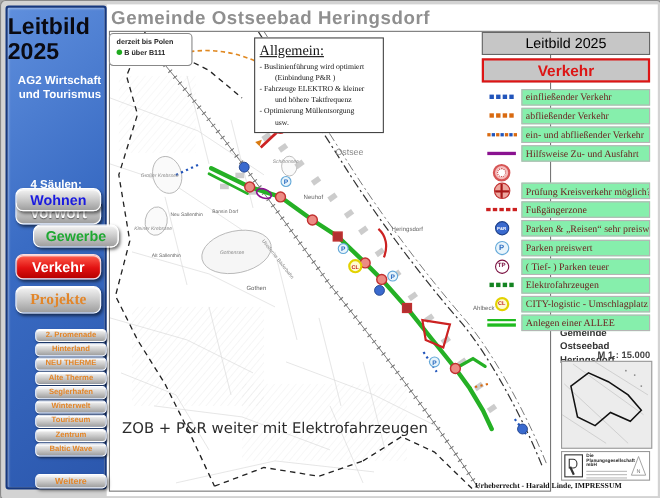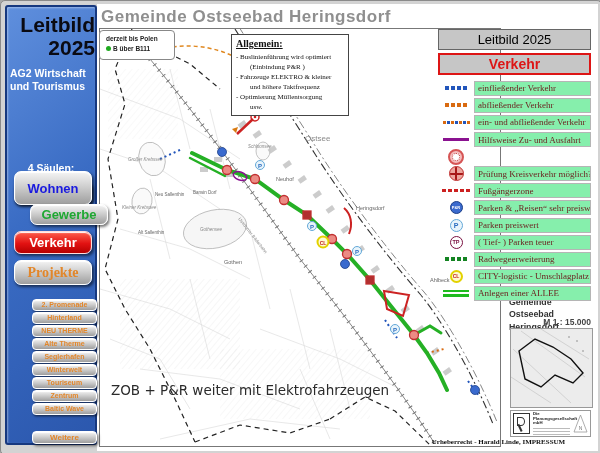--- a/index.html
+++ b/index.html
@@ -5,34 +5,34 @@
   html,body{margin:0;padding:0;background:#a8a8a8;font-family:"Liberation Sans",sans-serif;}
   .slide{position:relative;width:600px;height:453px;background:#d3d3d3;border:1px solid #8a8a8a;
          border-radius:5px;overflow:hidden;margin:0 auto;}
   .main{position:absolute;left:96px;top:3px;width:501px;height:447px;background:#ffffff;}
 
   
   .sidebar{position:absolute;left:4px;top:4px;width:92px;height:440px;
            background:linear-gradient(140deg,#5f8fdd 0%,#3a6cc4 45%,#2b57ad 100%);
            border:2px solid #16387f;border-radius:3px;
            box-shadow:inset 1px 1px 2px rgba(255,255,255,.4);box-sizing:border-box;z-index:8;}
-  .sb-title{position:absolute;top:6px;left:0;width:100%;text-align:right;color:#0a0a12;
+  .sb-title{position:absolute;top:6px;left:0;width:100%;text-align:left;color:#0a0a12;
             font-size:21px;font-weight:bold;line-height:1.1;}
-  .sb-sub{position:absolute;top:60px;left:3px;width:82px;text-align:left;color:#ffffff;
+  .sb-sub{position:absolute;top:60px;left:3px;width:82px;text-align:right;color:#ffffff;
           font-size:10.5px;font-weight:bold;line-height:1.2;}
   .btn{position:absolute;display:flex;align-items:center;justify-content:center;cursor:pointer;
        background:linear-gradient(180deg,#f4f4f4 0%,#cfcfcf 45%,#9e9e9e 100%);
        border:1px solid #ffffff;border-radius:7px;
        box-shadow:1.5px 2px 3px rgba(0,0,0,.55),inset 0 1px 1px #ffffff;
        font-weight:bold;box-sizing:border-box;}
   .btn-vorwort{left:7px;top:126px;width:78px;height:23px;font-size:14px;color:#ffffff;
                text-shadow:0 1px 1px rgba(0,0,0,.5);margin-top:48px;}
   .sb-label{position:absolute;top:155px;left:0;width:100%;text-align:center;color:#ffffff;
             font-size:10.5px;font-weight:bold;}
-  .btn-wohnen{left:7px;top:164px;width:78px;height:34px;font-size:13px;color:#1a1adf;}
+  .btn-wohnen{left:7px;top:164px;width:78px;height:21px;font-size:13px;color:#1a1adf;}
   .btn-gewerbe{left:7px;top:197px;width:78px;height:21px;font-size:13px;color:#1fa832;margin-left:16px;}
   .btn-verkehr{left:7px;top:224px;width:78px;height:23px;font-size:13px;color:#ffffff;
                background:linear-gradient(180deg,#ff5f4d 0%,#e21212 55%,#b60000 100%);
                border:1px solid #ffdddd;}
   .btn-projekte{left:7px;top:253px;width:78px;height:25px;font-size:14px;color:#e2862a;font-family:Liberation Serif, serif;}
   .btn-sm{left:25px;width:65px;height:11.5px;font-size:7px;color:#e2862a;border-radius:4px;
           box-shadow:1px 1.5px 2px rgba(0,0,0,.5),inset 0 1px 1px #ffffff;}
   .btn-weitere{left:25px;top:424px;width:65px;height:13px;font-size:8px;color:#e2862a;border-radius:4px;}
 
   
@@ -42,21 +42,21 @@
   
   .sheet{position:absolute;left:98px;top:27px;width:400px;height:417px;border:1px solid #777;
          background:#ffffff;z-index:1;}
   .info-box{position:absolute;left:98px;top:29px;width:76px;height:30px;background:#ffffff;
             border:1px solid #888;border-radius:4px;z-index:3;padding:3px 2px 0 6px;box-sizing:border-box;
             font-size:6.5px;font-weight:bold;color:#222;line-height:1.6;}
   .green-dot{display:inline-block;width:5px;height:5px;border-radius:50%;background:#1faa1f;margin-right:2px;}
   .allgemein{position:absolute;left:230px;top:33px;width:118px;background:#ffffff;border:1px solid #444;
              z-index:3;padding:2px 3px 3px 4px;box-sizing:border-box;
              font-family:"Liberation Serif",serif;font-size:7px;color:#111;line-height:1.45;}
-  .allg-title{font-weight:bold;text-decoration:underline;font-size:10px;}
+  .allg-title{font-weight:normal;text-decoration:underline;font-size:13px;}
   .allg-indent{padding-left:14px;}
   .map-note{position:absolute;left:110px;top:379px;width:300px;z-index:3;color:#2b2b2b;
             font-family:"DejaVu Sans",sans-serif;font-size:13.5px;line-height:1.5;}
 
   
   .legend{position:absolute;left:437px;top:28px;width:153px;z-index:5;}
   .lg-h1{height:19px;background:#c6c6c6;border:1px solid #666;display:flex;align-items:center;
          justify-content:center;font-size:13px;color:#000;}
   .lg-h2{height:18px;background:#c6c6c6;border:2.5px solid #dd1515;display:flex;align-items:center;
          justify-content:center;font-size:14px;font-weight:bold;color:#dd1515;margin-top:3px;}
@@ -389,21 +389,21 @@
           </span>
         <span class="lg-lb">( Tief- ) Parken teuer</span>
       </div>
       <div class="lg-row">
         <span class="lg-ic">
             <span class="sq c-green"></span>
             <span class="sq c-green"></span>
             <span class="sq c-green"></span>
             <span class="sq c-green"></span>
           </span>
-        <span class="lg-lb">Radwegeerweiterung</span>
+        <span class="lg-lb">Elektrofahrzeugen</span>
       </div>
       <div class="lg-row">
         <span class="lg-ic">
             <span class="badge b-cl">CL</span>
           </span>
         <span class="lg-lb">CITY-logistic - Umschlagplatz</span>
       </div>
       <div class="lg-row">
         <span class="lg-ic">
             <span class="allee">

